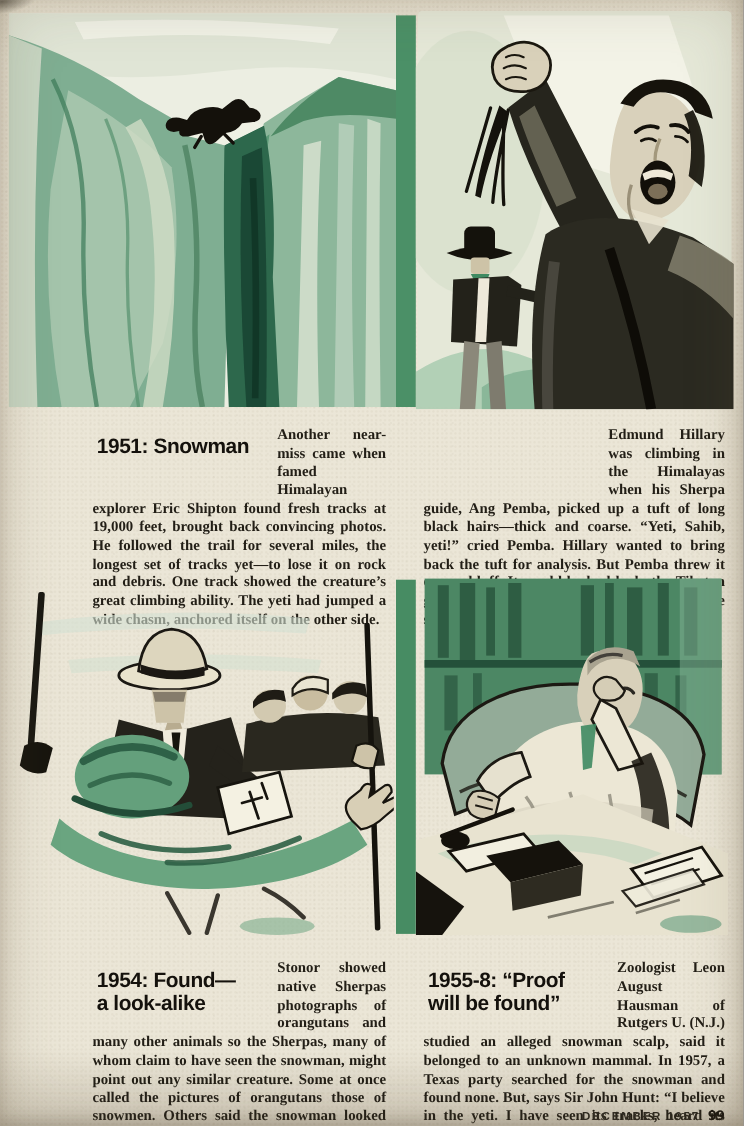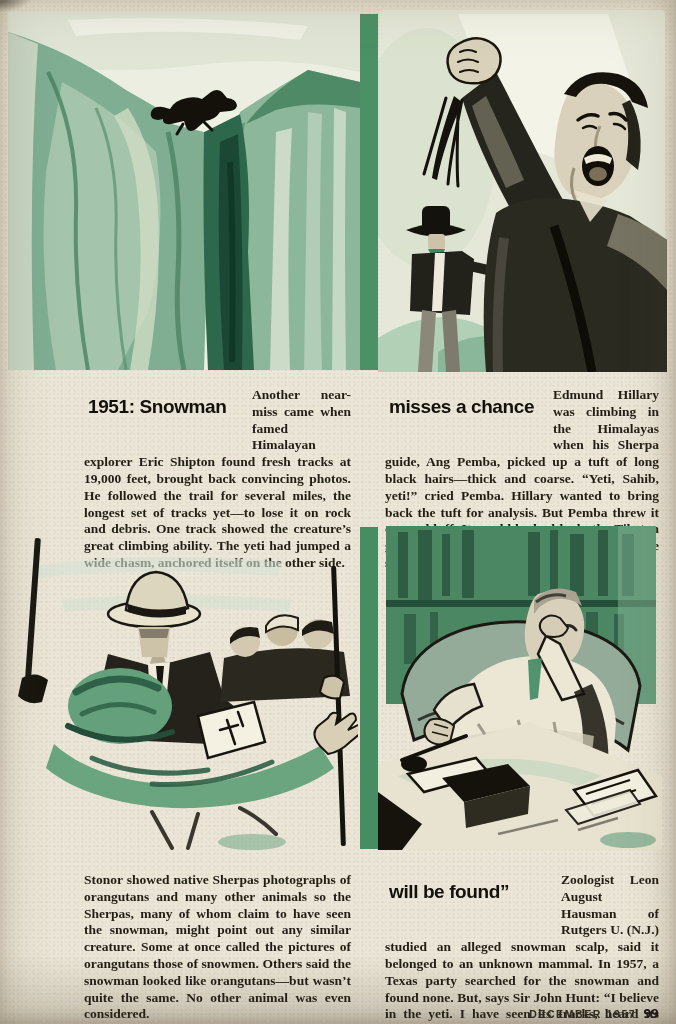--- a/index.html
+++ b/index.html
@@ -153,21 +153,20 @@
 
   <article class="story story-1">
     <div class="headline">
       <span class="hl-line">1951: Snowman</span>
     </div>
     <p class="body">Another near-miss came when famed Himalayan explorer Eric Shipton found fresh tracks at 19,000 feet, brought back convincing photos. He followed the trail for several miles, the longest set of tracks yet—to lose it on rock and debris. One track showed the creature’s great climbing ability. The yeti had jumped a wide chasm, anchored itself on the other side.</p>
   </article>
 
   <article class="story story-2">
     <div class="headline">
-      <span class="hl-line">misses a chance</span>
     </div>
     <p class="body">Edmund Hillary was climbing in the Himalayas when his Sherpa guide, Ang Pemba, picked up a tuft of long black hairs—thick and coarse. “Yeti, Sahib, yeti!” cried Pemba. Hillary wanted to bring back the tuft for analysis. But Pemba threw it over a bluff. It would be bad luck, the Tibetan guide said, to keep it; it would make the snowman angry at the Sherpa tribe.</p>
   </article>
 
   <figure class="art art-bl">
     <svg viewBox="0 0 356 322" preserveAspectRatio="none">
       <path d="M30,36 q120,-16 250,-4 l-4,14 q-130,-10 -244,2 Z" fill="#d3e1d3" opacity=".6"></path>
       <path d="M60,70 q110,-10 230,0 l-3,12 q-120,-8 -224,0 Z" fill="#cfdfd0" opacity=".5"></path>
       <rect x="28" y="8" width="6" height="140" rx="2" fill="#1b1913" transform="rotate(4 31 78)"></rect>
       <path d="M20,148 q14,-8 26,2 l-6,22 q-14,4 -24,-6 Z" fill="#17150e"></path>
@@ -255,25 +254,30 @@
       <path d="M188,286 L252,266 L262,280 L200,300 Z" fill="#efecdc" stroke="#16130d" stroke-width="2" opacity=".9"></path>
       <ellipse cx="36" cy="240" rx="13" ry="8" fill="#14110b"></ellipse>
       <path d="M24,236 L88,212" stroke="#14110b" stroke-width="4" stroke-linecap="round"></path>
       <path d="M0,268 L44,300 L24,326 L0,326 Z" fill="#16130d"></path>
       <path d="M120,310 l60,-14 M200,306 l40,-12" stroke="#3c3a30" stroke-width="2.5" opacity=".6" fill="none"></path>
       <ellipse cx="250" cy="316" rx="28" ry="8" fill="#6ca183" opacity=".65"></ellipse>
     </svg>
   </figure>
 
   <article class="story story-3">
+    <div class="headline">
+      <span class="hl-line">1954: Found—</span>
+      <span class="hl-line">a look-alike</span>
+    </div>
     <p class="body">Stonor showed native Sherpas photographs of orangutans and many other animals so the Sherpas, many of whom claim to have seen the snowman, might point out any similar creature. Some at once called the pictures of orangutans those of snowmen. Others said the snowman looked like orangutans—but wasn’t quite the same. No other animal was even considered.</p>
   </article>
 
   <article class="story story-4">
     <div class="headline">
+      <span class="hl-line">1955-8: “Proof</span>
       <span class="hl-line">will be found”</span>
     </div>
     <p class="body"><span>Zoologist Leon August Hausman of Rutgers U. (N.J.) studied an alleged snowman scalp, said it belonged to an unknown mammal. In 1957, a Texas party searched for the snowman and found none. But, says Sir John Hunt: “I believe in the yeti. I have seen its tracks, heard its yelping call.” Proof to answer doubts, says Hunt, is only a matter of time.</span></p>
   </article>
 
   <div class="footer">
     <span class="issue">DECEMBER 1957</span>
     <span class="pagenum">99</span>
   </div>
 </div>

